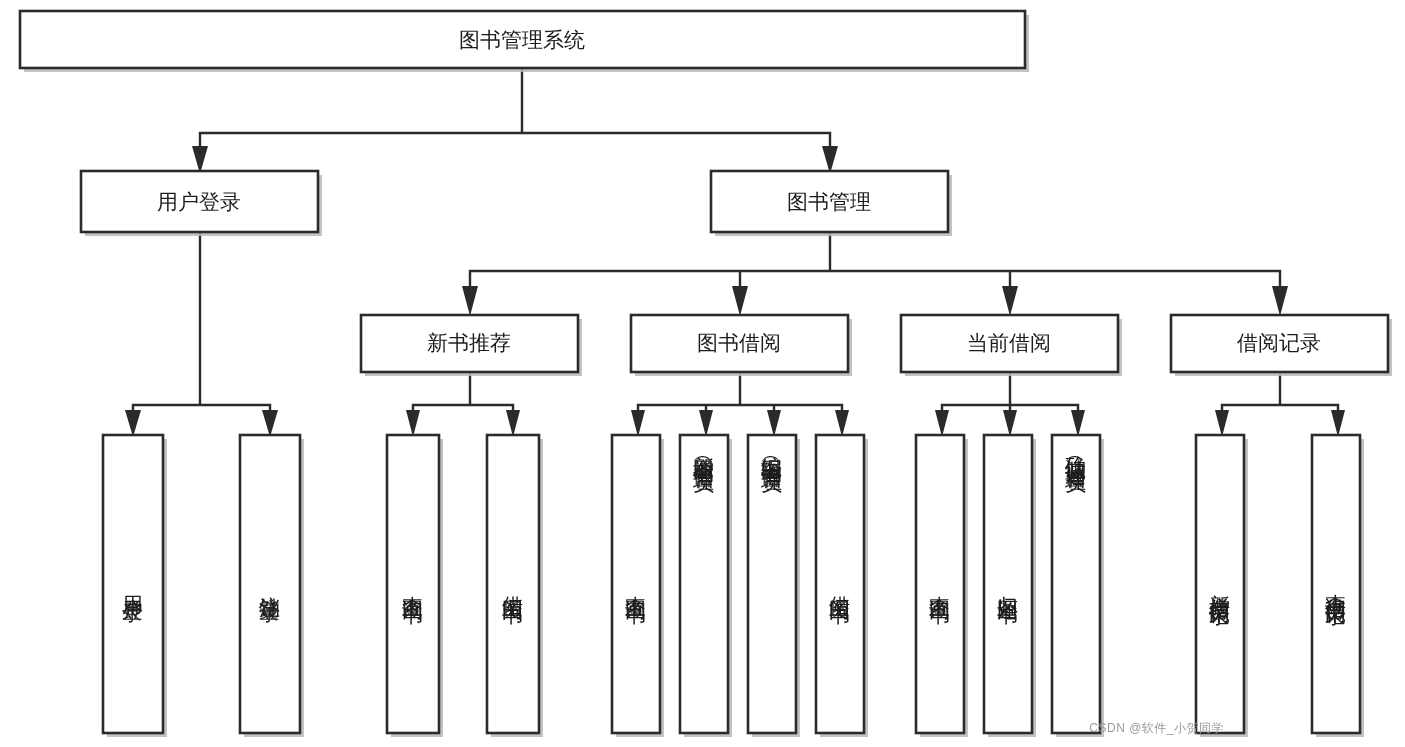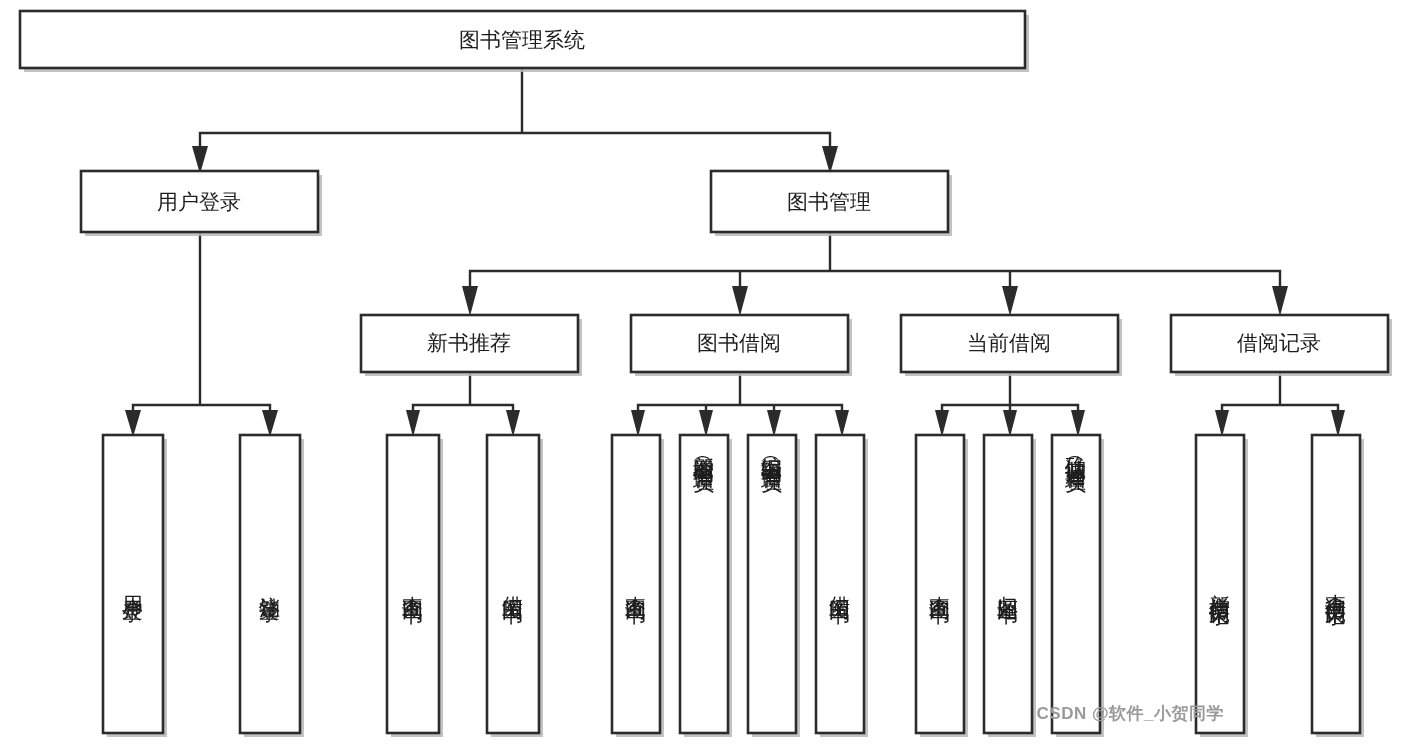--- a/index.html
+++ b/index.html
@@ -74,28 +74,27 @@
     font-family: "Liberation Sans", "DejaVu Sans", sans-serif;
     font-size: 21px;
     line-height: 1.0;
     color: #1d1d1d;
     letter-spacing: 2.5px;
     white-space: nowrap;
   }
   #watermark {
     position: absolute;
     right: 8px;
-    bottom: 22px;
+    bottom: 10px;
     font-family: "Liberation Sans", "DejaVu Sans", sans-serif;
-    font-size: 17px;
+    font-size: 12px;
     color: #9a9a9a;
     letter-spacing: 0.5px;
     user-select: none;
     pointer-events: none;
-    font-weight: bold;
   }
 </style>
 </head>
 <body>
 
 <div id="diagram-root">
 
   <svg id="flow-svg" viewBox="0 0 1405 747">
 
     <g>

